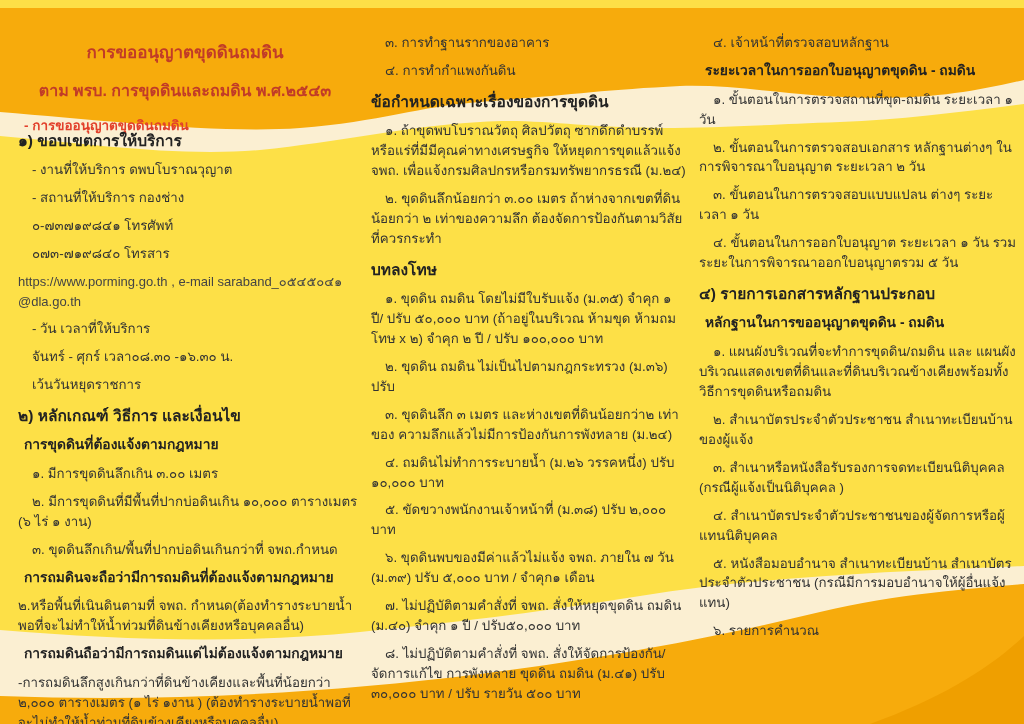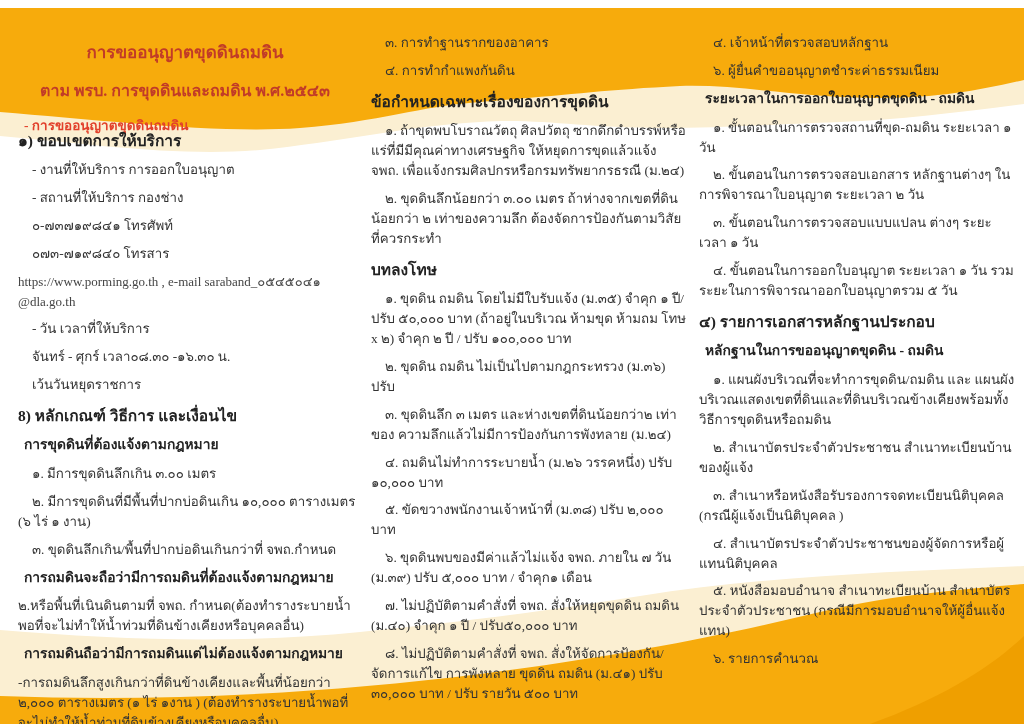--- a/index.html
+++ b/index.html
@@ -1,19 +1,19 @@
 <!DOCTYPE html>
 <html><head>
 <meta charset="utf-8">
 <style>
   html,body{margin:0;padding:0;background:#e8e8e8;}
   .page{
     position:relative;width:1024px;height:724px;margin:0 auto;
-    background:#ffffff;overflow:hidden;
-    font-family:Liberation Serif, serif;
+    background:#fde047;overflow:hidden;
+    font-family:Liberation Sans, sans-serif;
     color:#333;
   }
   svg.bg{position:absolute;left:0;top:0;width:1024px;height:724px;z-index:0;}
   .titles{position:absolute;left:24px;top:38px;width:322px;z-index:2;text-align:center;}
   .t1{font-size:17px;font-weight:bold;color:#c13b28;}
   .t2{font-size:16px;font-weight:bold;color:#c13b28;margin-top:13px;}
   .t3{font-size:13.5px;font-weight:bold;color:#e2402b;margin-top:11px;text-align:left;}
   .col{position:absolute;z-index:2;font-size:13.3px;line-height:1.5;}
   #col1{left:18px;top:120px;width:340px;}
   #col2{left:371px;top:33px;width:316px;}
@@ -50,29 +50,29 @@
   </svg>
 
   <div class="titles">
     <div class="t1">การขออนุญาตขุดดินถมดิน</div>
     <div class="t2">ตาม พรบ. การขุดดินและถมดิน พ.ศ.๒๕๔๓</div>
     <div class="t3">- การขออนุญาตขุดดินถมดิน</div>
   </div>
 
   <div class="col" id="col1">
       <div class="blk h1">๑) ขอบเขตการให้บริการ</div>
-      <div class="blk p">- งานที่ให้บริการ การออกใบอนุญาต</div>
+      <div class="blk p">- งานที่ให้บริการ ดพบโบราณวุญาต</div>
       <div class="blk p">- สถานที่ให้บริการ กองช่าง</div>
       <div class="blk p">๐-๗๓๗๑๙๘๔๑ โทรศัพท์</div>
       <div class="blk p">๐๗๓-๗๑๙๘๔๐ โทรสาร</div>
       <div class="blk small">https://www.porming.go.th , e-mail saraband_๐๕๔๕๐๔๑ @dla.go.th</div>
       <div class="blk p">- วัน เวลาที่ให้บริการ</div>
       <div class="blk p">จันทร์ - ศุกร์ เวลา๐๘.๓๐ -๑๖.๓๐ น.</div>
       <div class="blk p">เว้นวันหยุดราชการ</div>
-      <div class="blk h1">8) หลักเกณฑ์ วิธีการ และเงื่อนไข</div>
+      <div class="blk h1">๒) หลักเกณฑ์ วิธีการ และเงื่อนไข</div>
       <div class="blk h2">การขุดดินที่ต้องแจ้งตามกฎหมาย</div>
       <div class="blk p">๑. มีการขุดดินลึกเกิน ๓.๐๐ เมตร</div>
       <div class="blk p">๒. มีการขุดดินที่มีพื้นที่ปากบ่อดินเกิน ๑๐,๐๐๐ ตารางเมตร (๖ ไร่ ๑ งาน)</div>
       <div class="blk p">๓. ขุดดินลึกเกิน/พื้นที่ปากบ่อดินเกินกว่าที่ จพถ.กำหนด</div>
       <div class="blk h2">การถมดินจะถือว่ามีการถมดินที่ต้องแจ้งตามกฎหมาย</div>
       <div class="blk p2">๒.หรือพื้นที่เนินดินตามที่ จพถ. กำหนด(ต้องทำรางระบายน้ำพอที่จะไม่ทำให้น้ำท่วมที่ดินข้างเคียงหรือบุคคลอื่น)</div>
       <div class="blk h2">การถมดินถือว่ามีการถมดินแต่ไม่ต้องแจ้งตามกฎหมาย</div>
       <div class="blk p2">-การถมดินลึกสูงเกินกว่าที่ดินข้างเคียงและพื้นที่น้อยกว่า ๒,๐๐๐ ตารางเมตร (๑ ไร่ ๑งาน ) (ต้องทำรางระบายน้ำพอที่จะไม่ทำให้น้ำท่วมที่ดินข้างเคียงหรือบุคคลอื่น)</div>
     </div>
 
@@ -88,21 +88,20 @@
       <div class="blk p">๓. ขุดดินลึก ๓ เมตร และห่างเขตที่ดินน้อยกว่า๒ เท่าของ ความลึกแล้วไม่มีการป้องกันการพังทลาย (ม.๒๔)</div>
       <div class="blk p">๔. ถมดินไม่ทำการระบายน้ำ (ม.๒๖ วรรคหนึ่ง) ปรับ ๑๐,๐๐๐ บาท</div>
       <div class="blk p">๕. ขัดขวางพนักงานเจ้าหน้าที่ (ม.๓๘) ปรับ ๒,๐๐๐ บาท</div>
       <div class="blk p">๖. ขุดดินพบของมีค่าแล้วไม่แจ้ง จพถ. ภายใน ๗ วัน (ม.๓๙) ปรับ ๕,๐๐๐ บาท / จำคุก๑ เดือน</div>
       <div class="blk p">๗. ไม่ปฏิบัติตามคำสั่งที่ จพถ. สั่งให้หยุดขุดดิน ถมดิน (ม.๔๐) จำคุก ๑ ปี / ปรับ๕๐,๐๐๐ บาท</div>
       <div class="blk p">๘. ไม่ปฏิบัติตามคำสั่งที่ จพถ. สั่งให้จัดการป้องกัน/จัดการแก้ไข การพังหลาย ขุดดิน ถมดิน (ม.๔๑) ปรับ ๓๐,๐๐๐ บาท / ปรับ รายวัน ๕๐๐ บาท</div>
     </div>
 
   <div class="col" id="col3">
       <div class="blk p">๔. เจ้าหน้าที่ตรวจสอบหลักฐาน</div>
-      <div class="blk p">๖. ผู้ยื่นคำขออนุญาตชำระค่าธรรมเนียม</div>
       <div class="blk h2">ระยะเวลาในการออกใบอนุญาตขุดดิน - ถมดิน</div>
       <div class="blk p">๑. ขั้นตอนในการตรวจสถานที่ขุด-ถมดิน ระยะเวลา ๑ วัน</div>
       <div class="blk p">๒. ขั้นตอนในการตรวจสอบเอกสาร หลักฐานต่างๆ ในการพิจารณาใบอนุญาต ระยะเวลา ๒ วัน</div>
       <div class="blk p">๓. ขั้นตอนในการตรวจสอบแบบแปลน ต่างๆ ระยะเวลา ๑ วัน</div>
       <div class="blk p">๔. ขั้นตอนในการออกใบอนุญาต ระยะเวลา ๑ วัน รวมระยะในการพิจารณาออกใบอนุญาตรวม ๕ วัน</div>
       <div class="blk h1">๔) รายการเอกสารหลักฐานประกอบ</div>
       <div class="blk h2">หลักฐานในการขออนุญาตขุดดิน - ถมดิน</div>
       <div class="blk p">๑. แผนผังบริเวณที่จะทำการขุดดิน/ถมดิน และ แผนผังบริเวณแสดงเขตที่ดินและที่ดินบริเวณข้างเคียงพร้อมทั้งวิธีการขุดดินหรือถมดิน</div>
       <div class="blk p">๒. สำเนาบัตรประจำตัวประชาชน สำเนาทะเบียนบ้านของผู้แจ้ง</div>
       <div class="blk p">๓. สำเนาหรือหนังสือรับรองการจดทะเบียนนิติบุคคล (กรณีผู้แจ้งเป็นนิติบุคคล )</div>

